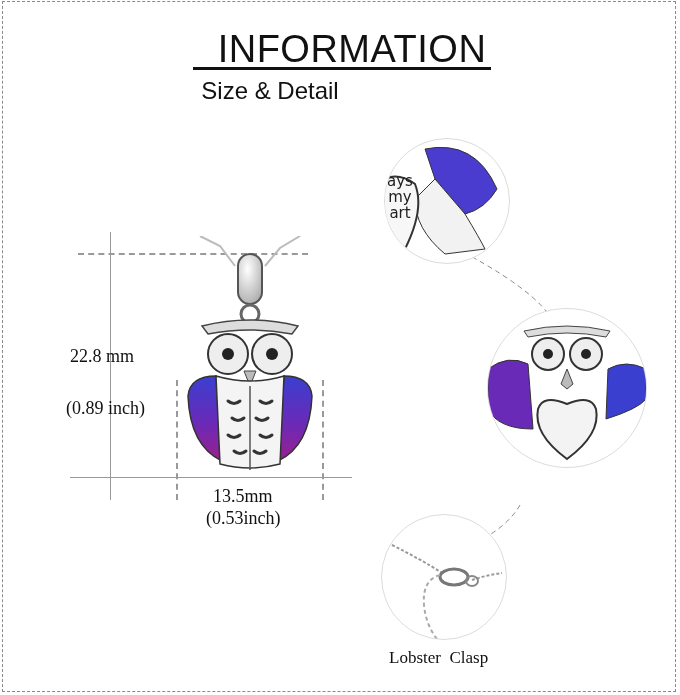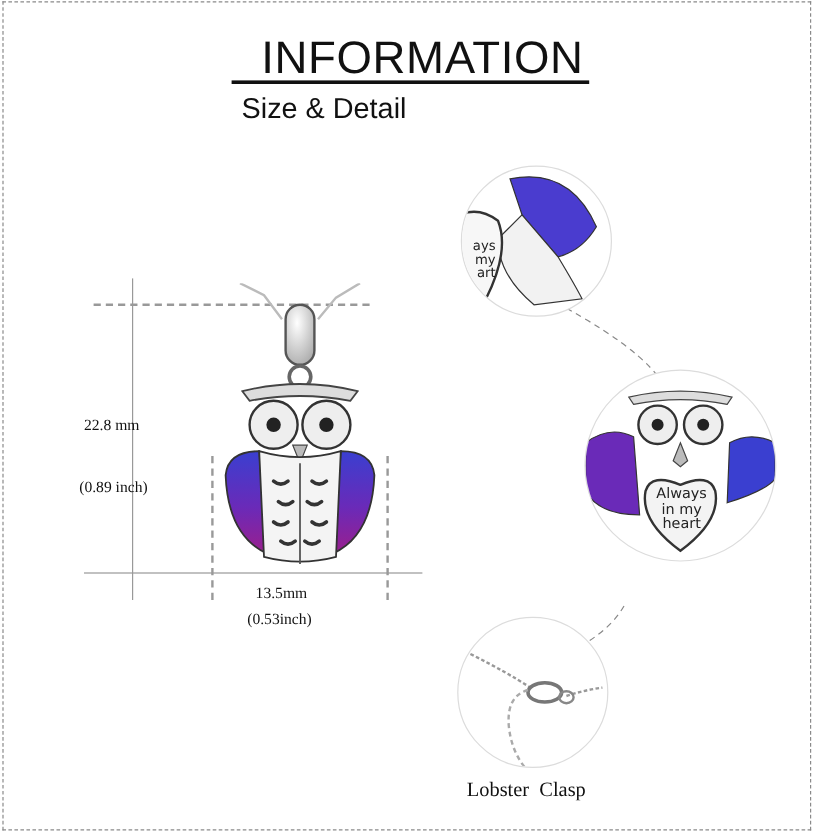--- a/index.html
+++ b/index.html
@@ -13,21 +13,21 @@
       font-family: "Liberation Sans", sans-serif; font-size: 38px; color: #111;
       letter-spacing: 0.5px;
       margin-left: 12px;
     }
     .title-rule { position: absolute; left: 193px; top: 67px; width: 298px; height: 3px; background: #111; }
     .subtitle {
       position: absolute; left: 0; width: 540px; top: 77px; text-align: center;
       font-family: "Liberation Sans", sans-serif; font-size: 24px; color: #111;
     }
     .serif { font-family: "Liberation Serif", serif; color: #111; }
-    .lbl { position: absolute; font-size: 13px; }
+    .lbl { position: absolute; font-size: 18px; }
     .vline { position: absolute; width: 0; }
     .hline { position: absolute; height: 0; }
     .solid-v { border-left: 1px solid #999; }
     .solid-h { border-top: 1px solid #999; }
     .dash-v { border-left: 2px dashed #999; }
     .dash-h { border-top: 2px dashed #999; }
     .circle {
       position: absolute; border-radius: 50%; border: 1px solid #dcdcdc; overflow: hidden; background: #fff;
     }
     .heart-text {
@@ -95,44 +95,39 @@
   <path d="M60 10 Q160 60 175 95" stroke="#888" stroke-width="1" stroke-dasharray="5,4" fill="none"></path>
   <path d="M140 275 Q120 310 50 330" stroke="#888" stroke-width="1" stroke-dasharray="5,4" fill="none"></path>
 </svg>
 
 <div class="circle" style="left:384px; top:138px; width:124px; height:124px;">
   <svg width="124" height="124" viewBox="0 0 124 124">
     <path d="M40 10 Q90 0 112 50 Q100 70 80 75 L50 40 Z" fill="#4a3ccf" stroke="#333"></path>
     <path d="M50 40 L80 75 Q95 100 100 110 L60 115 Q30 90 30 60 Z" fill="#f2f2f2" stroke="#333"></path>
     <path d="M-10 45 Q10 30 30 45 Q40 70 20 110 L-10 110 Z" fill="#f7f7f7" stroke="#333" stroke-width="2"></path>
   </svg>
-  <div class="heart-text" style="left:2px; top:60px; width:26px; font-size:11px;text-align:right;">
+  <div class="heart-text" style="left:2px; top:35px; width:26px; font-size:15px;">
     <div>ays</div>
     <div>my</div>
     <div>art</div>
   </div>
 </div>
 
 <div class="circle" style="left:487px; top:308px; width:158px; height:158px;">
   <svg width="158" height="158" viewBox="0 0 158 158">
     <path d="M0 60 Q20 45 40 55 L45 120 Q10 120 0 100 Z" fill="#6a2ab8" stroke="#333"></path>
     <path d="M158 60 Q138 50 120 60 L118 110 Q150 100 158 90 Z" fill="#3a3fd0" stroke="#333"></path>
     <path d="M36 22 Q79 12 122 22 L118 28 Q79 20 40 28 Z" fill="#ddd" stroke="#444"></path>
     <circle cx="60" cy="45" r="16" fill="#eee" stroke="#333" stroke-width="2"></circle>
     <circle cx="98" cy="45" r="16" fill="#eee" stroke="#333" stroke-width="2"></circle>
     <circle cx="60" cy="45" r="5" fill="#222"></circle>
       <circle cx="98" cy="45" r="5" fill="#222"></circle>
     <path d="M79 60 L85 75 L79 80 L73 75 Z" fill="#bbb" stroke="#444"></path>
     <path d="M79 150 Q45 125 50 100 Q55 85 79 95 Q103 85 108 100 Q113 125 79 150 Z" fill="#f3f3f3" stroke="#333" stroke-width="2"></path>
   </svg>
-  <div class="heart-text" style="left:52px; top:96px; width:56px; font-size:12px;">
-    <div>Always</div>
-    <div>in my</div>
-    <div>heart</div>
-  </div>
 </div>
 
 <div class="circle" style="left:381px; top:514px; width:124px; height:124px;">
   <svg width="124" height="124" viewBox="0 0 124 124">
     <path d="M10 30 Q40 45 60 58" stroke="#999" stroke-width="2" stroke-dasharray="3,2" fill="none"></path>
     <path d="M90 65 Q105 60 120 58" stroke="#999" stroke-width="2" stroke-dasharray="3,2" fill="none"></path>
     <ellipse cx="72" cy="62" rx="14" ry="8" fill="none" stroke="#777" stroke-width="3"></ellipse>
     <ellipse cx="90" cy="66" rx="6" ry="5" fill="none" stroke="#888" stroke-width="2"></ellipse>
     <path d="M58 60 Q40 65 42 90 Q44 110 55 124" stroke="#aaa" stroke-width="2" stroke-dasharray="4,3" fill="none"></path>
   </svg>

